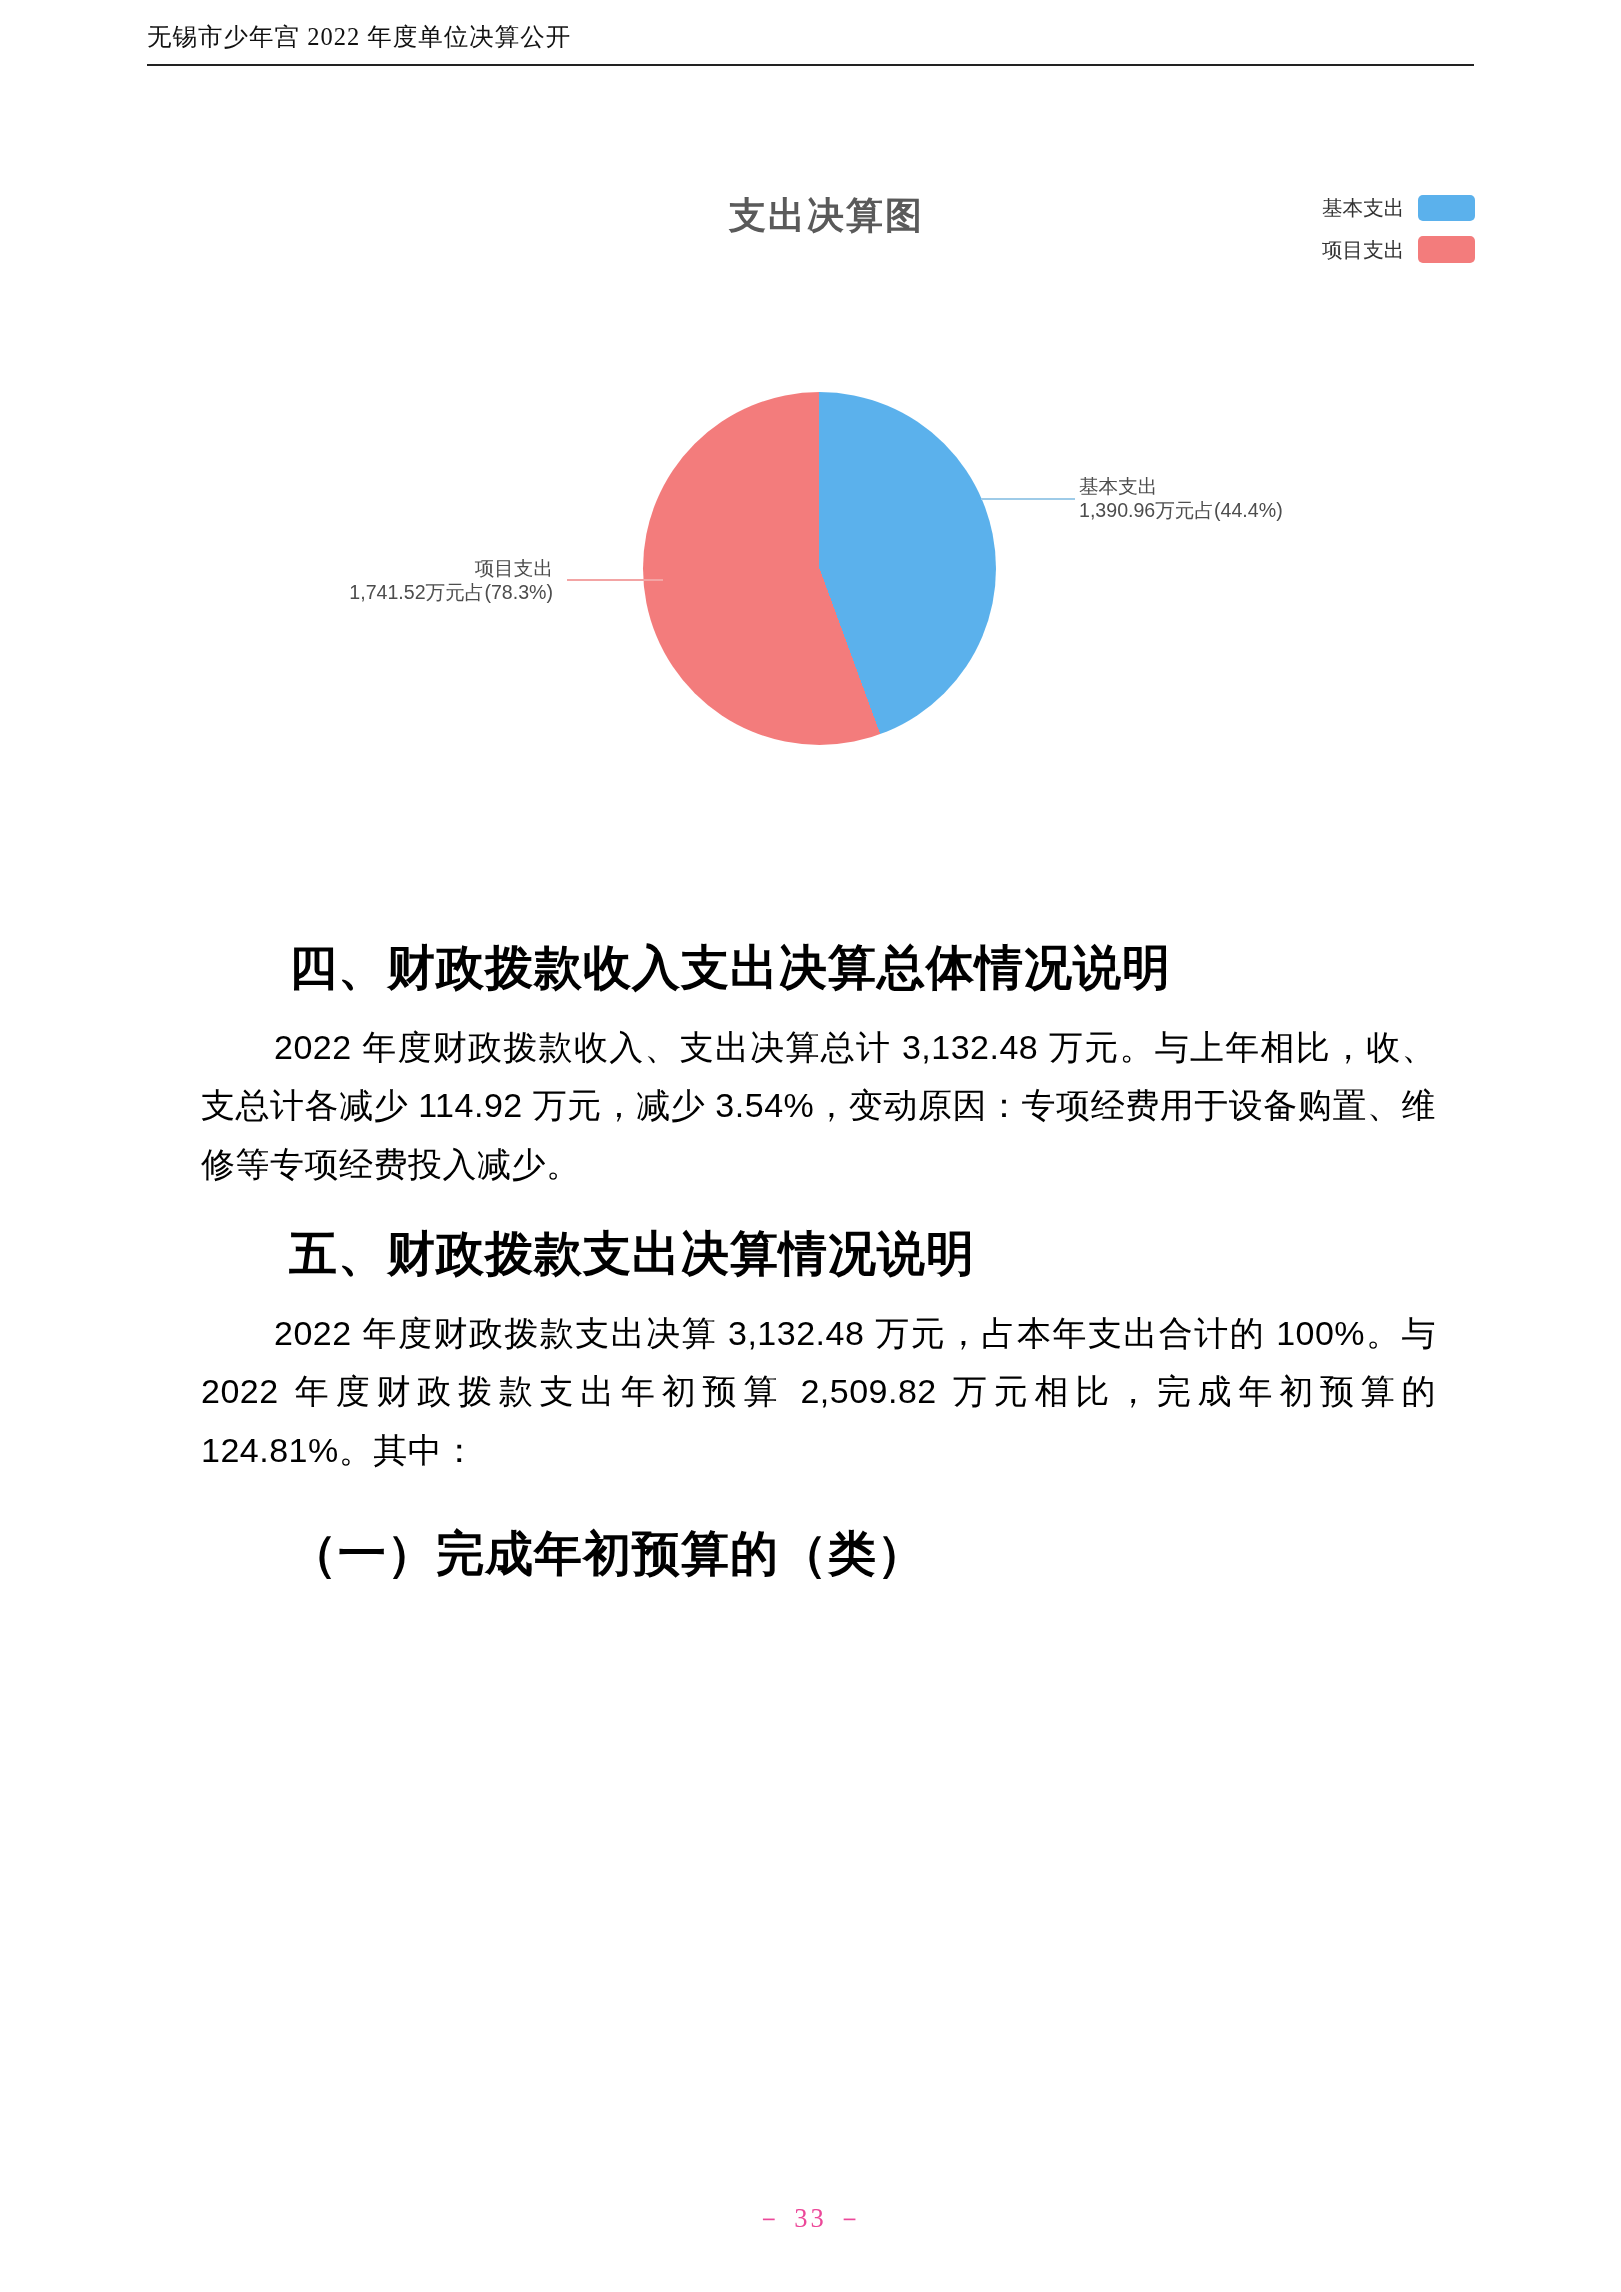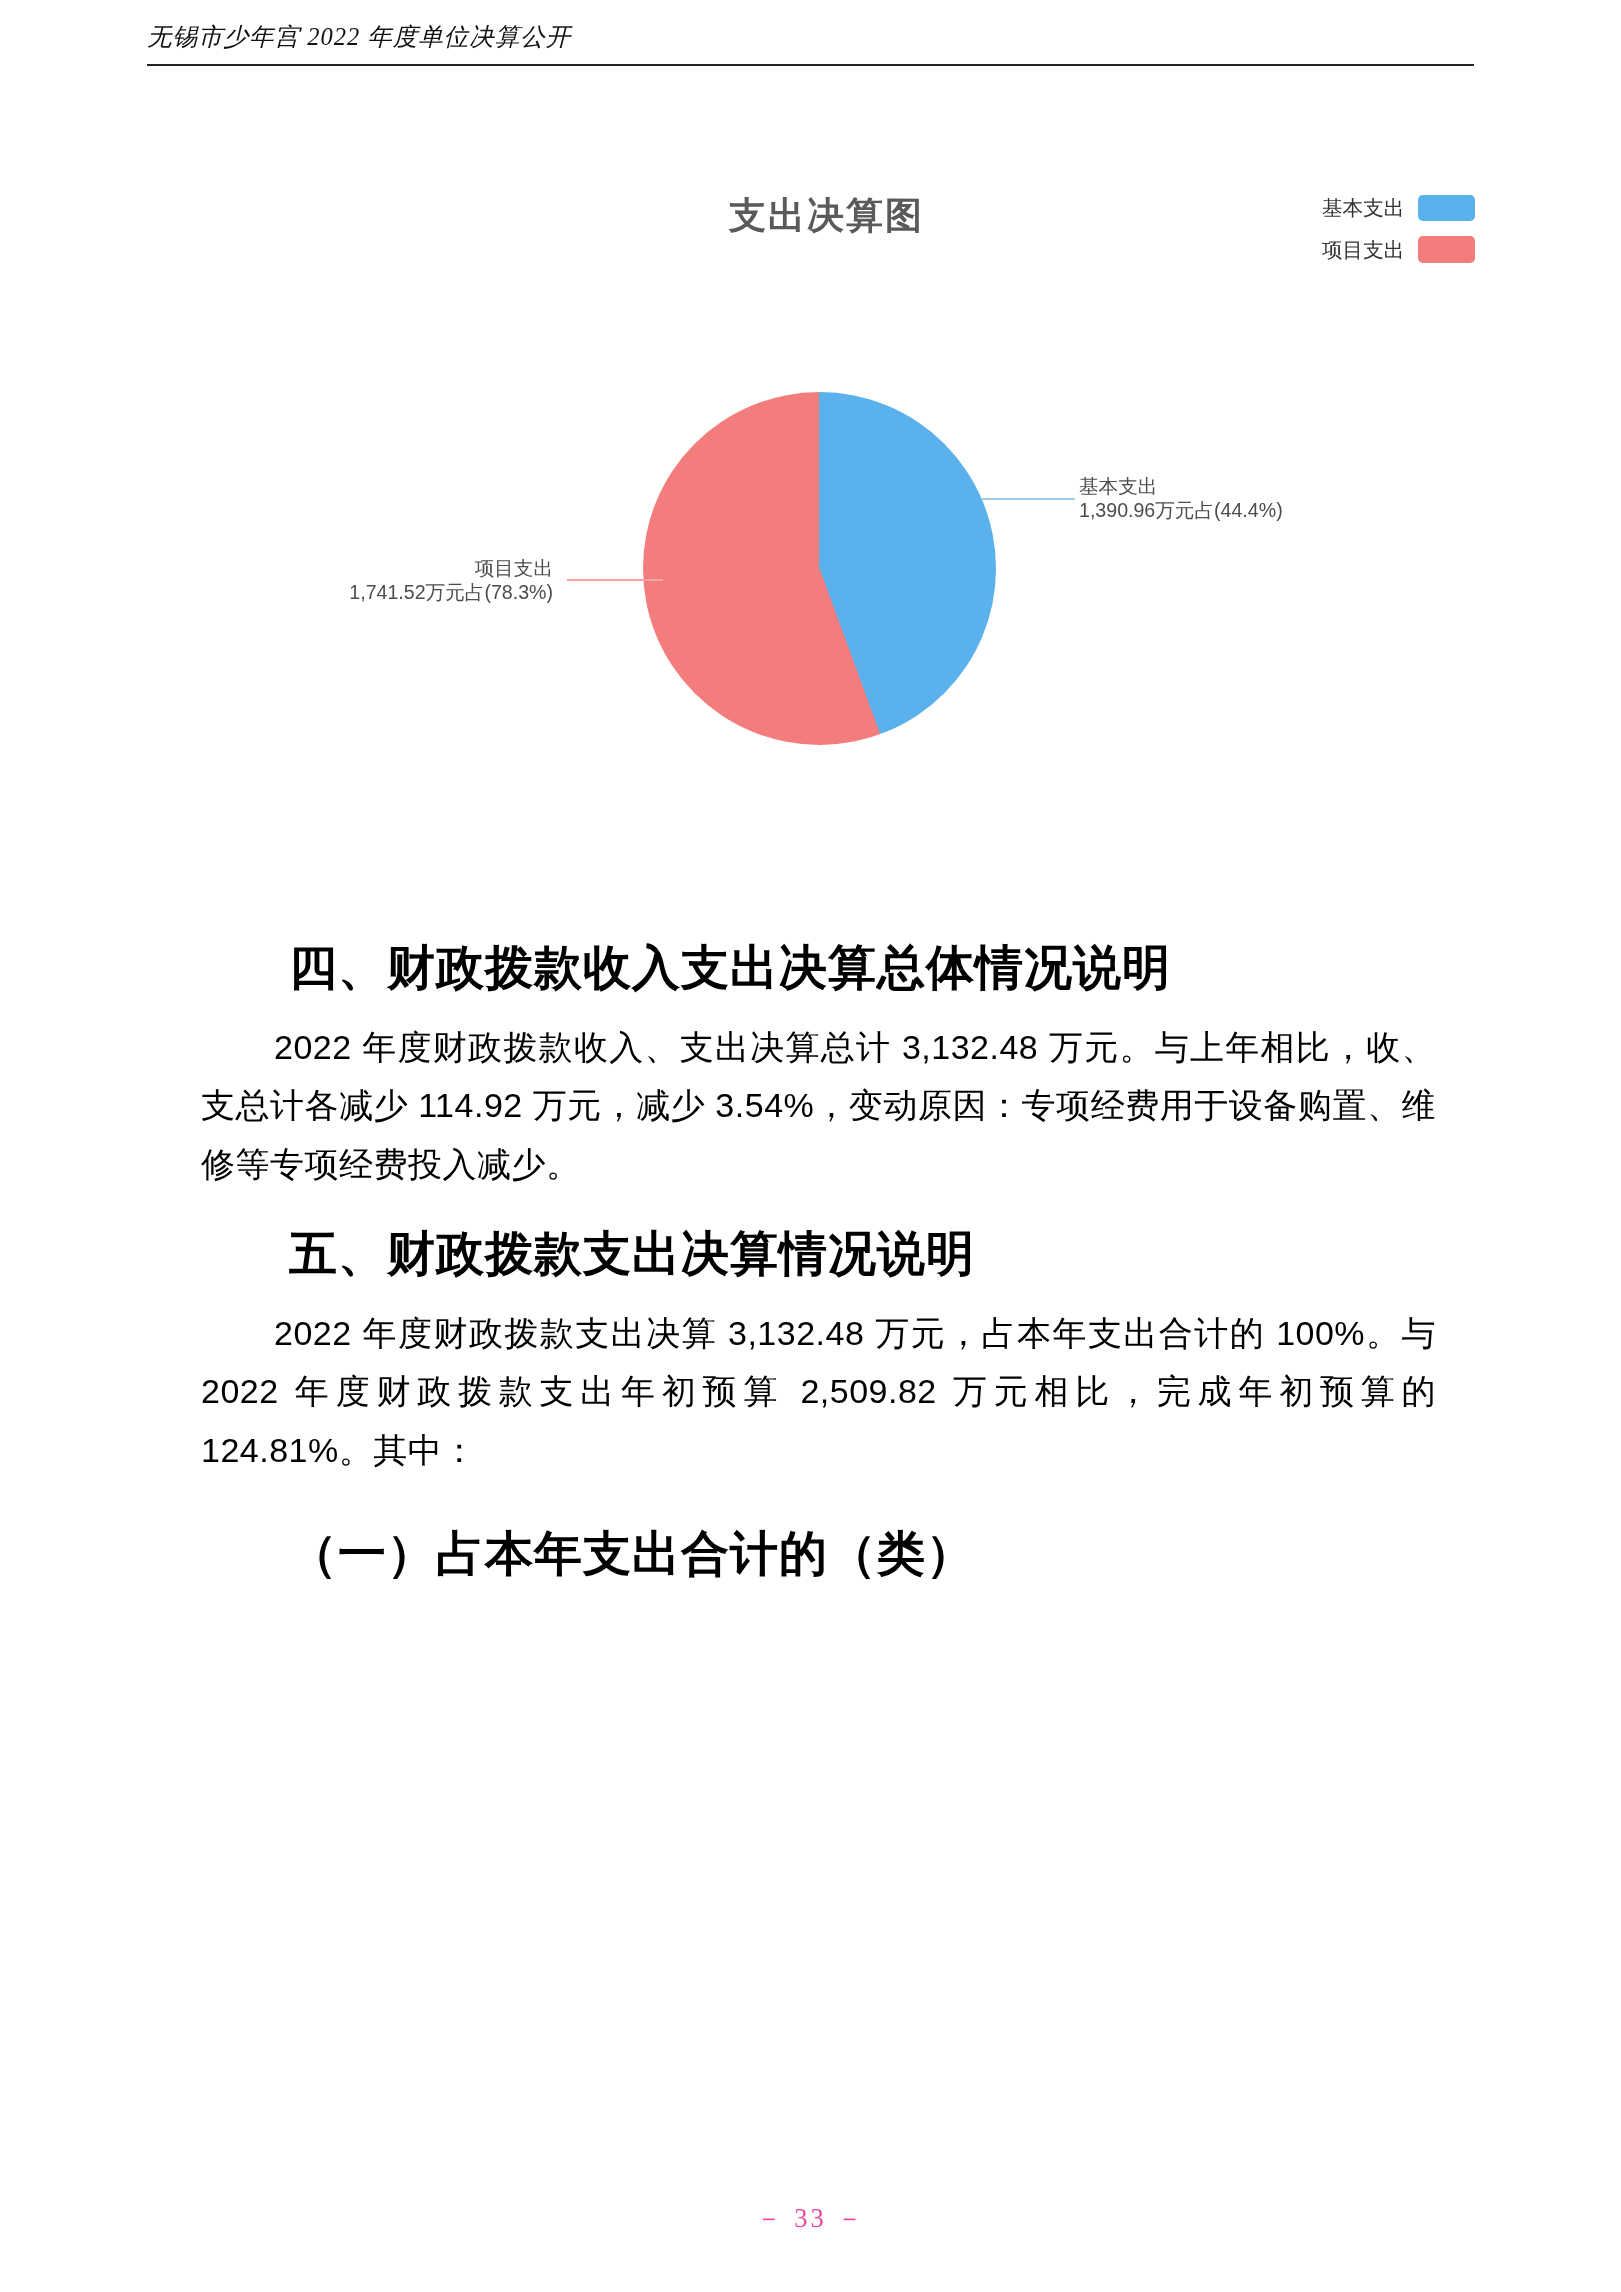--- a/index.html
+++ b/index.html
@@ -20,21 +20,20 @@
     box-sizing: border-box;
   }
 
   
   .header {
     position: absolute;
     left: 147px;
     top: 19.6px;
     width: 1327px;
     height: 49px;
-    font-style: italic;
   }
   .header-text {
     font-family: "Liberation Serif", "DejaVu Serif", serif;
     font-size: 24.5px;
     letter-spacing: 1px;
     color: #111;
     white-space: nowrap;
   }
   .header-rule {
     position: absolute;
@@ -212,19 +211,19 @@
     <h2 class="h2">四、财政拨款收入支出决算总体情况说明</h2>
     <p class="para"><span class="indent"></span><span>2022 年度财政拨款收入、支出决算总计 3,132.48 万元。与上年相比，收、支总计各减少 114.92 万元，减少 3.54%，变动原因：专项经费用于设备购置、维修等专项经费投入减少。</span></p>
 
     <div class="spacer-sm"></div>
 
     <h2 class="h2">五、财政拨款支出决算情况说明</h2>
     <p class="para"><span class="indent"></span><span>2022 年度财政拨款支出决算 3,132.48 万元，占本年支出合计的 100%。与 2022 年度财政拨款支出年初预算 2,509.82 万元相比，完成年初预算的 124.81%。其中：</span></p>
 
     <div class="spacer-md"></div>
 
-    <h2 class="h2">（一）占本年支出合计的（类）</h2>
+    <h2 class="h2">（一）完成年初预算的（类）</h2>
   </div>
 
   <div class="footer">－ 33 －</div>
 
 </div>
 
 
 </body></html>

